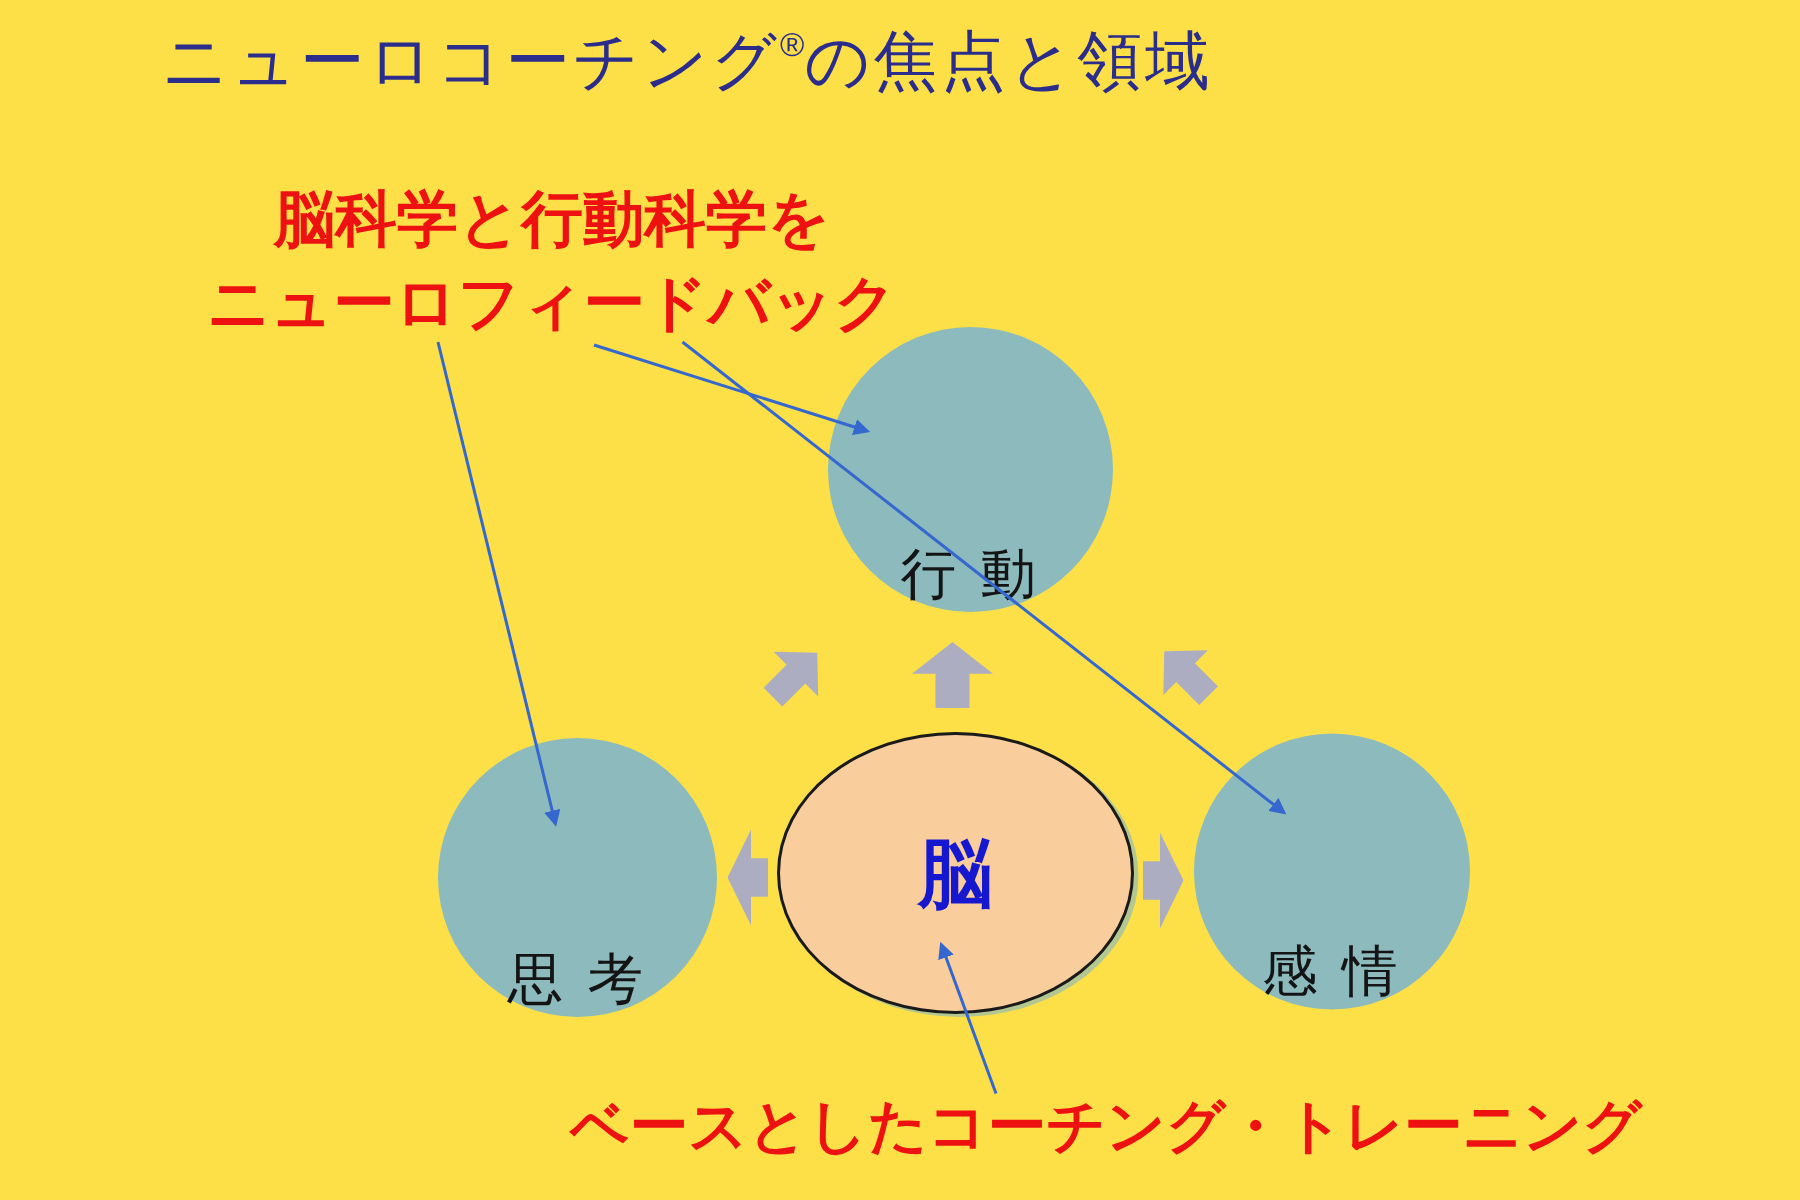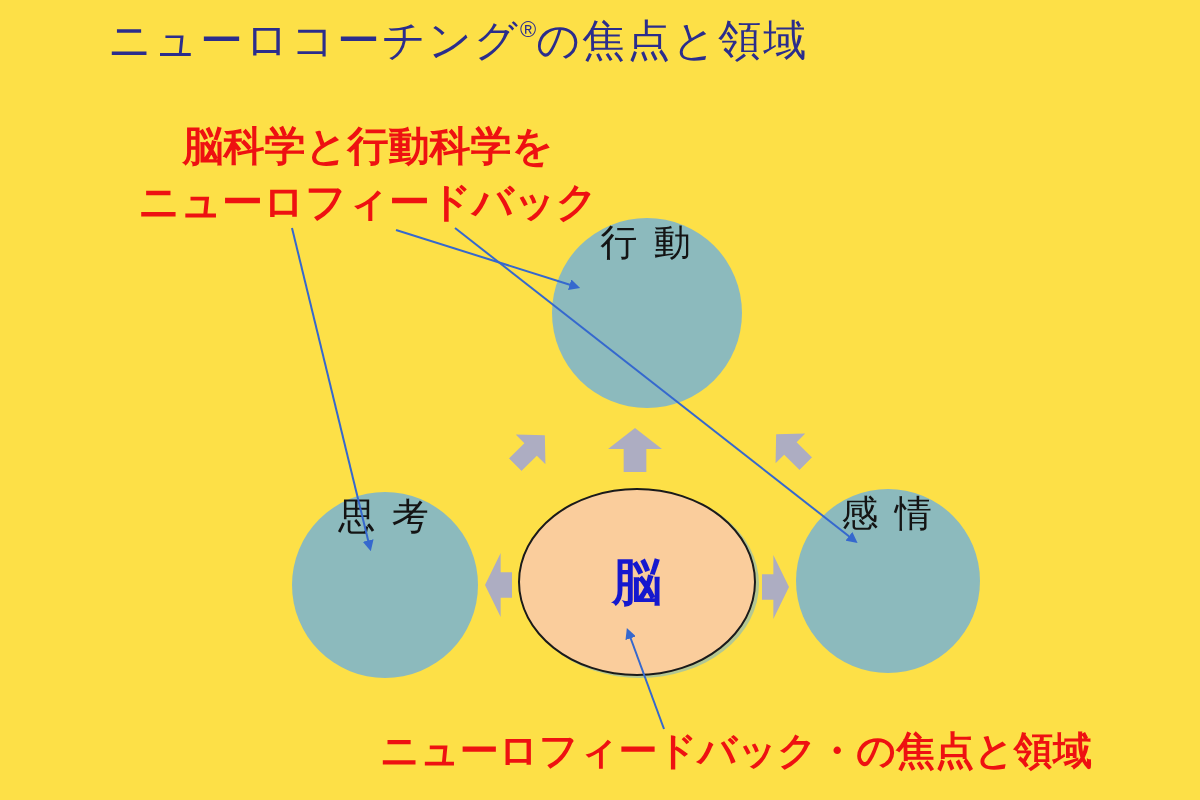--- a/index.html
+++ b/index.html
@@ -13,21 +13,21 @@
     font-size:43px;font-weight:500;letter-spacing:2px;color:#2b2d8c;white-space:nowrap;
   }
   .slide-title sup{font-size:22px;letter-spacing:0;vertical-align:18px;}
   
   .note{position:absolute;color:#ee1111;font-weight:bold;white-space:nowrap;}
   .note-top{left:128px;top:118px;width:480px;text-align:center;font-size:41px;line-height:56px;}
   .note-bottom{left:380px;top:724px;width:680px;text-align:center;font-size:39px;}
   
   .circle{
     position:absolute;border-radius:50%;background:#8cbabd;
-    display:flex;align-items:flex-start;justify-content:center;
+    display:flex;align-items:flex-end;justify-content:center;
     font-size:37px;color:#141414;letter-spacing:3px;white-space:nowrap;
   }
   .circle-behavior{left:552px;top:218px;width:190px;height:190px;}
   .circle-thinking{left:292px;top:492px;width:186px;height:186px;}
   .circle-emotion{left:796px;top:489px;width:184px;height:184px;}
   .ellipse-brain{
     position:absolute;left:518px;top:488px;width:234px;height:184px;
     background:#facd9c;border:2px solid #1a1a1a;border-radius:50%;
     box-shadow:3px 2px 0 rgba(140,186,188,.65);
     display:flex;align-items:center;justify-content:center;
@@ -84,15 +84,15 @@
       <marker id="arrowhead" viewBox="0 0 10 10" refX="7" refY="5" markerWidth="5.5" markerHeight="5.5" orient="auto">
         <path d="M0,0 L10,5 L0,10 z" fill="#3568ce"></path>
       </marker>
     </defs>
     <line x1="292" y1="228" x2="370" y2="548" marker-end="url(#arrowhead)"></line>
     <line x1="396" y1="230" x2="577" y2="287" marker-end="url(#arrowhead)"></line>
     <line x1="455" y1="228" x2="855" y2="541" marker-end="url(#arrowhead)"></line>
     <line x1="664" y1="729" x2="628" y2="631" marker-end="url(#arrowhead)"></line>
   </svg>
 
-  <div class="note note-bottom">ニューロフィードバック・の焦点と領域</div>
+  <div class="note note-bottom">ベースとしたコーチング・トレーニング</div>
 
 </div>
 
 </body></html>

